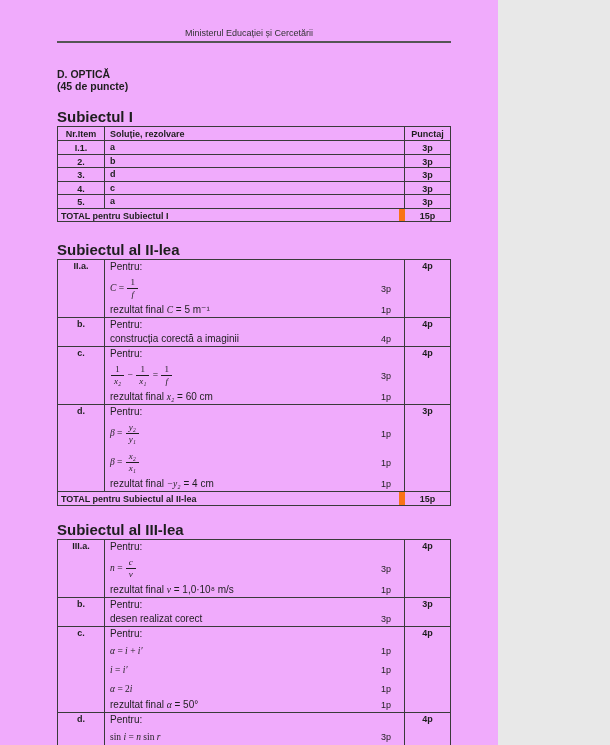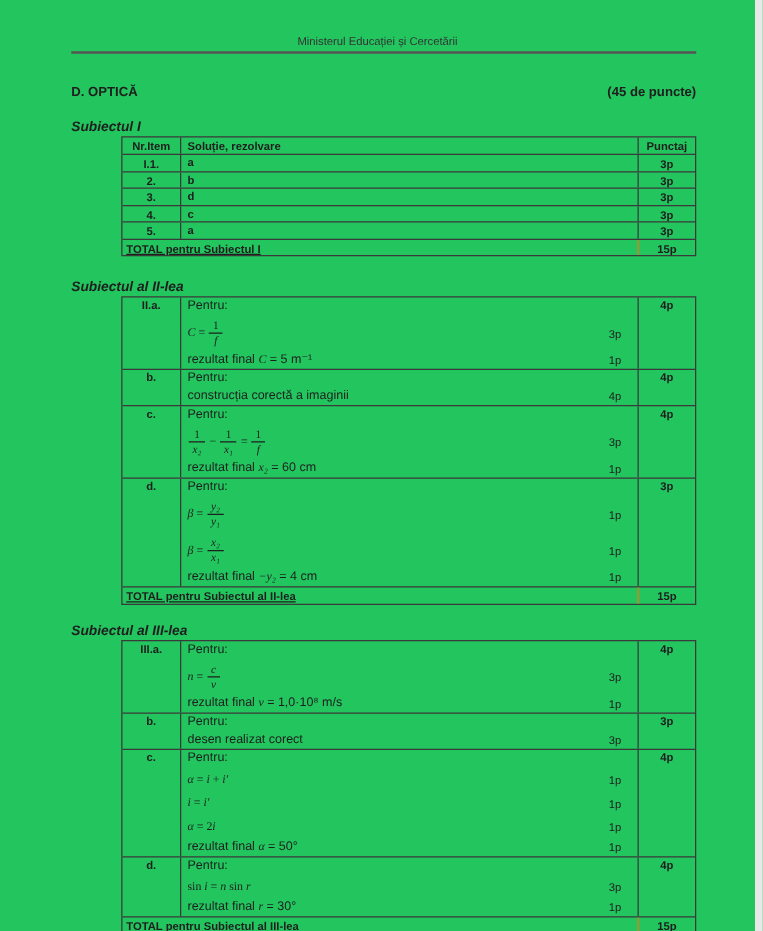--- a/index.html
+++ b/index.html
@@ -1,42 +1,42 @@
 <!DOCTYPE html>
 <html><head>
 <meta charset="utf-8">
 <style>
   html,body{margin:0;padding:0;background:#e8e8e8;}
   .page{
-    width:604px;height:745px;background:#22c55e;position:relative;
+    width:498px;height:745px;background:#f0abfc;position:relative;
     font-family:"Liberation Sans","DejaVu Sans",sans-serif;color:#1e1e1e;
     box-sizing:border-box;overflow:hidden;
   }
   .content{margin:0 47px 0 57px;}
   .doc-header{padding-top:28px;text-align:center;font-size:9px;line-height:11px;color:#333;}
   .header-rule{height:0;border-bottom:2px solid #555;margin:2px 47px 0 57px;}
   .title-row{display:flex;justify-content:space-between;margin:25px 47px 0 57px;
-    font-weight:bold;font-size:10.5px;}
-  .sec-heading{font-weight:bold;font-size:11px;margin:0 0 1px 0;font-style:italic;}
+    font-weight:bold;font-size:10.5px;flex-direction:column;}
+  .sec-heading{font-weight:bold;font-size:15px;margin:0 0 1px 0;}
   .section-1{margin:16px 0 0 0;}
   .section-2{margin:19px 0 0 0;}
   .section-3{margin:15px 0 0 0;}
-  .rubric{border:1.5px solid #3a3a3a;font-size:9px;margin-left:40px;}
+  .rubric{border:1.5px solid #3a3a3a;font-size:9px;}
   .t-row{display:flex;border-top:1px solid #3a3a3a;align-items:stretch;}
   .t-row:first-child{border-top:none;}
   .cell-item{width:46px;flex:0 0 46px;border-right:1px solid #3a3a3a;
     text-align:center;font-weight:bold;padding-top:1px;}
   .cell-sol{flex:1;min-width:0;border-right:1px solid #3a3a3a;}
   .cell-pts{width:45px;flex:0 0 45px;text-align:center;font-weight:bold;padding-top:1px;}
   .hdr .cell-sol{padding:1px 0 1px 5px;font-weight:bold;}
   .hdr .cell-item,.hdr .cell-pts{padding-top:1px;}
   .ans-table .t-row{height:12.5px;line-height:12.5px;}
   .ans-table .t-row.hdr{height:13px;line-height:12px;}
   .cell-sol.ans{padding-left:5px;font-weight:bold;}
-  .cell-total{flex:1;border-right:1px solid #f97316;font-weight:bold;padding:1px 0 1px 3px;text-decoration:underline;}
+  .cell-total{flex:1;border-right:6px solid #f97316;font-weight:bold;padding:1px 0 1px 3px;}
   .total-row{height:13px;line-height:12px;}
   .sol-line{display:flex;align-items:center;padding:0 13px 1px 5px;min-height:13px;}
   .sol-line .line-content{flex:1;min-width:0;}
   .line-points{flex:0 0 auto;font-weight:normal;font-size:9px;padding-left:6px;}
   .line-formula{padding-top:3px;padding-bottom:3px;}
   .line-formula .tok-p{font-family:"Liberation Serif","DejaVu Serif",serif;font-size:9.5px;}
   .tok-v{font-family:"Liberation Serif","DejaVu Serif",serif;font-style:italic;font-size:9.5px;}
   .tok-p{font-size:10px;}
   .frac{display:inline-block;text-align:center;vertical-align:middle;
     font-family:"Liberation Serif","DejaVu Serif",serif;font-size:9px;margin:0 1px;}

